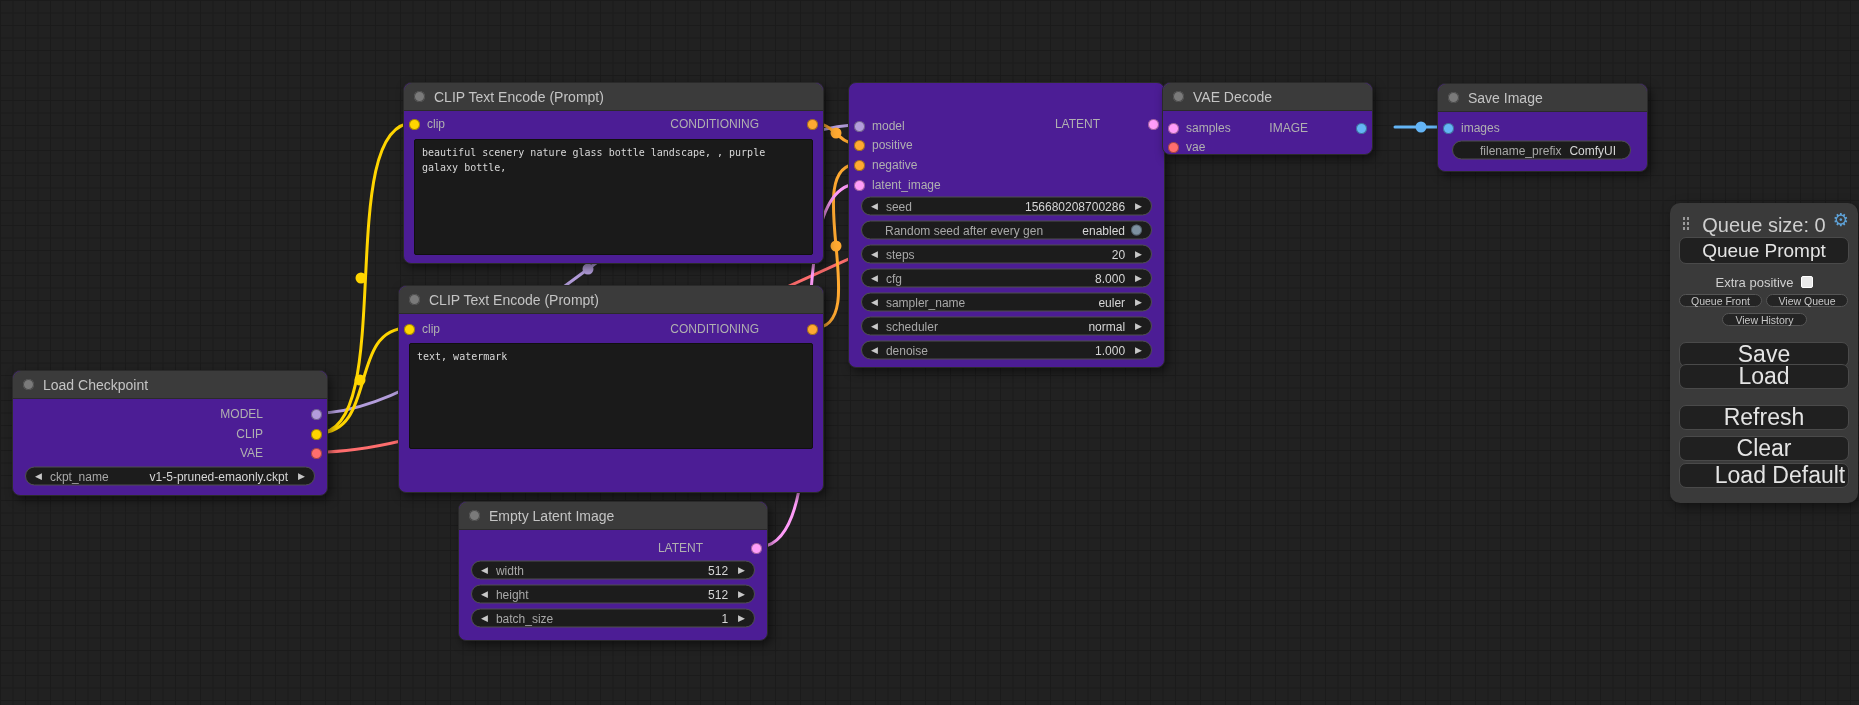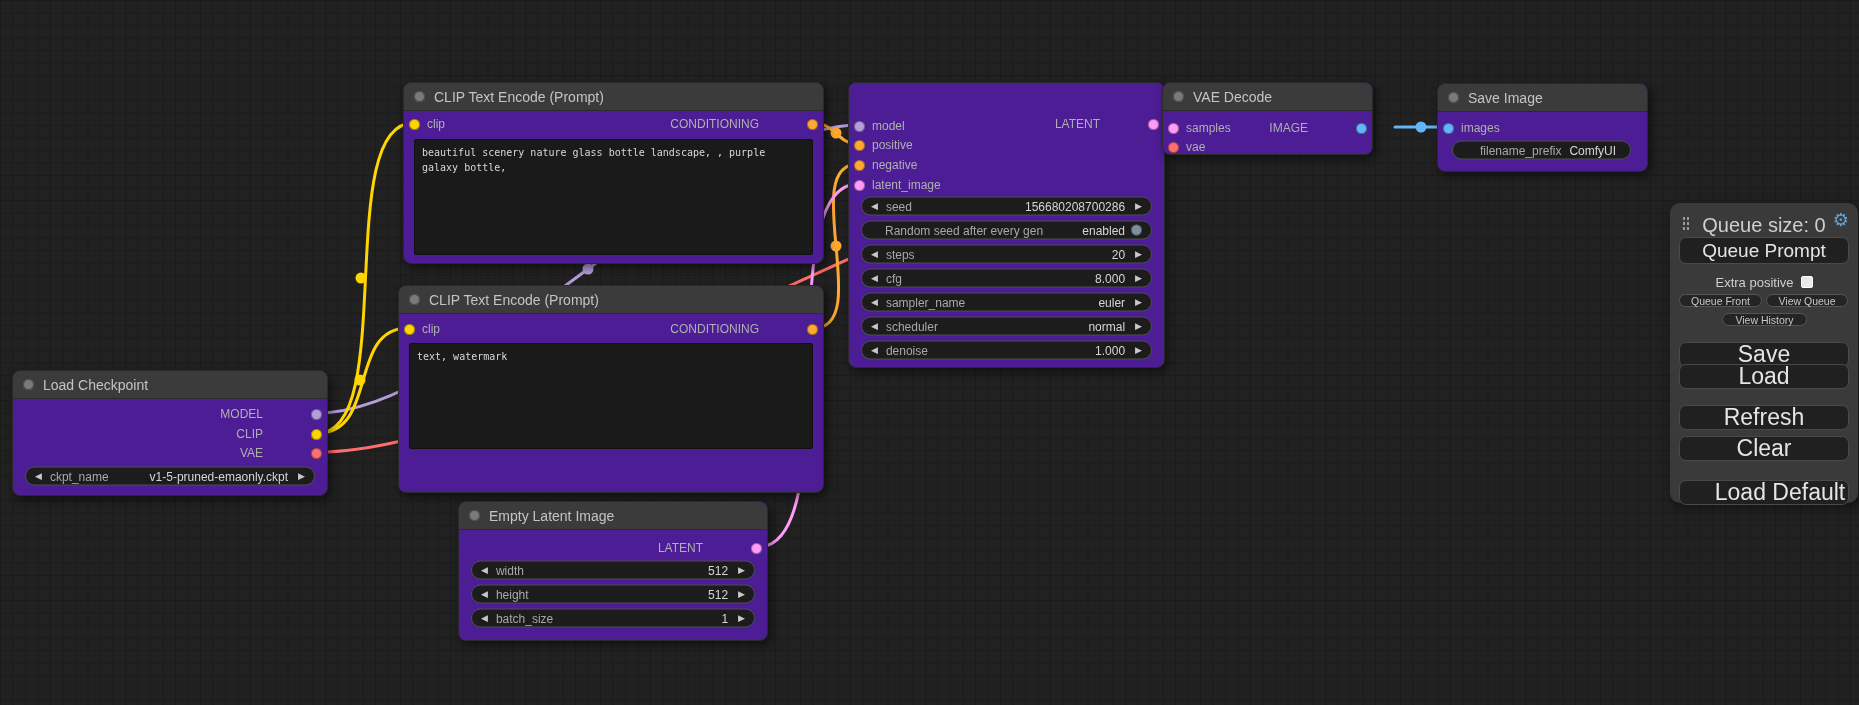--- a/index.html
+++ b/index.html
@@ -88,21 +88,21 @@
   #gear { right:9px; top:8px; font-size:18px; color:#5ea2d8; line-height:1; cursor:pointer; }
   .qbtn {
     position:absolute; left:9px; right:9px;
     background:#202020; border:1px solid #4a4a4a; border-radius:7px;
     color:#e4e4e4; display:flex; align-items:center; justify-content:center;
     cursor:pointer;
   }
   #btn-queue-prompt { top:34px; height:27px; font-size:19px; }
   .qbtn.big { height:25px; font-size:23px; }
   #btn-save { top:139px; } #btn-load { top:161px; } #btn-refresh { top:202px; }
-  #btn-clear { top:233px; } #btn-load-default { top:277px;padding-left:32px; }
+  #btn-clear { top:233px; } #btn-load-default { top:260px;padding-left:32px; }
   #extra-options-row {
     left:0; right:0; top:72px; height:14px;
     display:flex; align-items:center; justify-content:center; gap:7px;
     font-size:13px; color:#cfcfcf;
   }
   #extra-options-checkbox {
     width:12px; height:12px; background:#e9e9e9; border:1px solid #fff; border-radius:2px;
   }
   .qbtn.small {
     background:#242424; border:1px solid #555; border-radius:7px;

